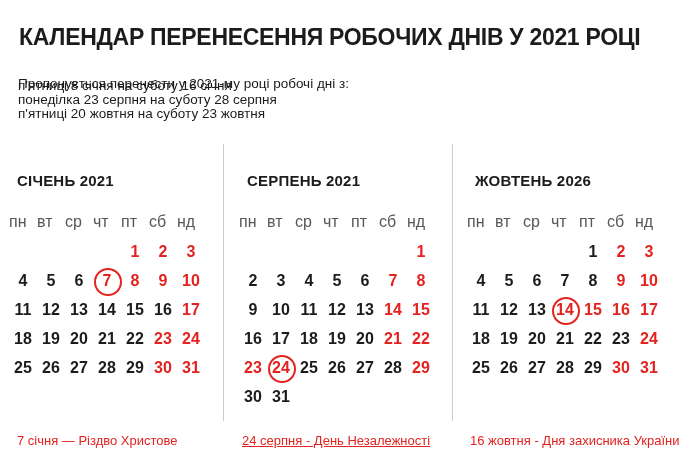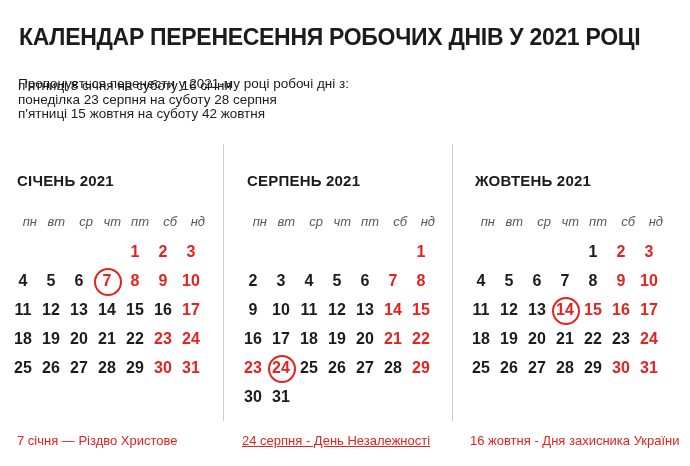--- a/index.html
+++ b/index.html
@@ -42,23 +42,23 @@
   .panel2{width:229px;border-right:1px solid var(--divider);padding-left:15px;}
   .panel3{width:237px;padding-left:14px;}
   .month-title{
     margin:29px 0 0 8px;
     font-size:15px;line-height:15px;
     font-weight:bold;letter-spacing:0.2px;
   }
   .weekdays{display:flex;margin-top:27px;}
   .weekdays span{
     display:inline-block;width:28px;
-    text-align:right;
-    font-size:13px;line-height:14px;
-    font-style:italic;color:var(--wd-gray);
+    text-align:left;
+    font-size:16px;line-height:14px;
+    color:var(--wd-gray);
   }
   .grid{margin-top:8px;}
   .week{display:flex;height:29px;}
   .day{
     position:relative;
     display:inline-block;width:28px;height:29px;
     line-height:29px;text-align:center;
     font-size:16px;font-weight:bold;color:var(--text);
   }
   .day.red{color:var(--red);}
@@ -83,21 +83,21 @@
 </style>
 </head>
 <body>
 
 <div class="page">
   <h1 class="title">КАЛЕНДАР ПЕРЕНЕСЕННЯ РОБОЧИХ ДНІВ У 2021 РОЦІ</h1>
   <p class="intro">Пропонується перенести у 2021-му році робочі дні з:</p>
   <div class="transfers">
     <div>п'ятниці 8 січня на суботу 16 січня</div>
     <div>понеділка 23 серпня на суботу 28 серпня</div>
-    <div>п'ятниці 15 жовтня на суботу 42 жовтня</div>
+    <div>п'ятниці 20 жовтня на суботу 23 жовтня</div>
   </div>
   <div class="calendars" id="calendars">
       <div class="panel panel1">
         <div class="month-title">СІЧЕНЬ 2021</div>
         <div class="weekdays">
           <span>пн</span>
           <span>вт</span>
           <span>ср</span>
           <span>чт</span>
           <span>пт</span>
@@ -209,21 +209,21 @@
             <span class="day">28</span>
             <span class="day red">29</span>
           </div>
           <div class="week">
             <span class="day">30</span>
             <span class="day">31</span>
           </div>
         </div>
       </div>
       <div class="panel panel3">
-        <div class="month-title">ЖОВТЕНЬ 2021</div>
+        <div class="month-title">ЖОВТЕНЬ 2026</div>
         <div class="weekdays">
           <span>пн</span>
           <span>вт</span>
           <span>ср</span>
           <span>чт</span>
           <span>пт</span>
           <span>сб</span>
           <span>нд</span>
         </div>
         <div class="grid">

